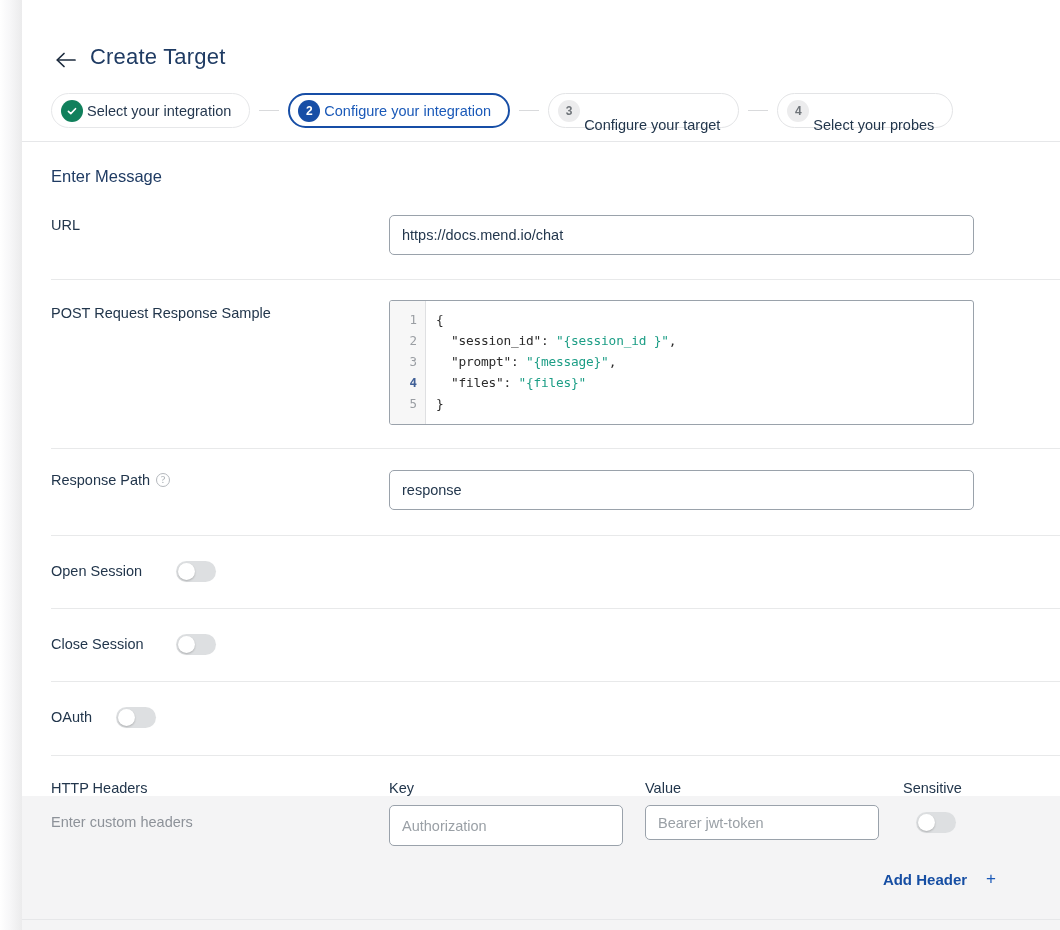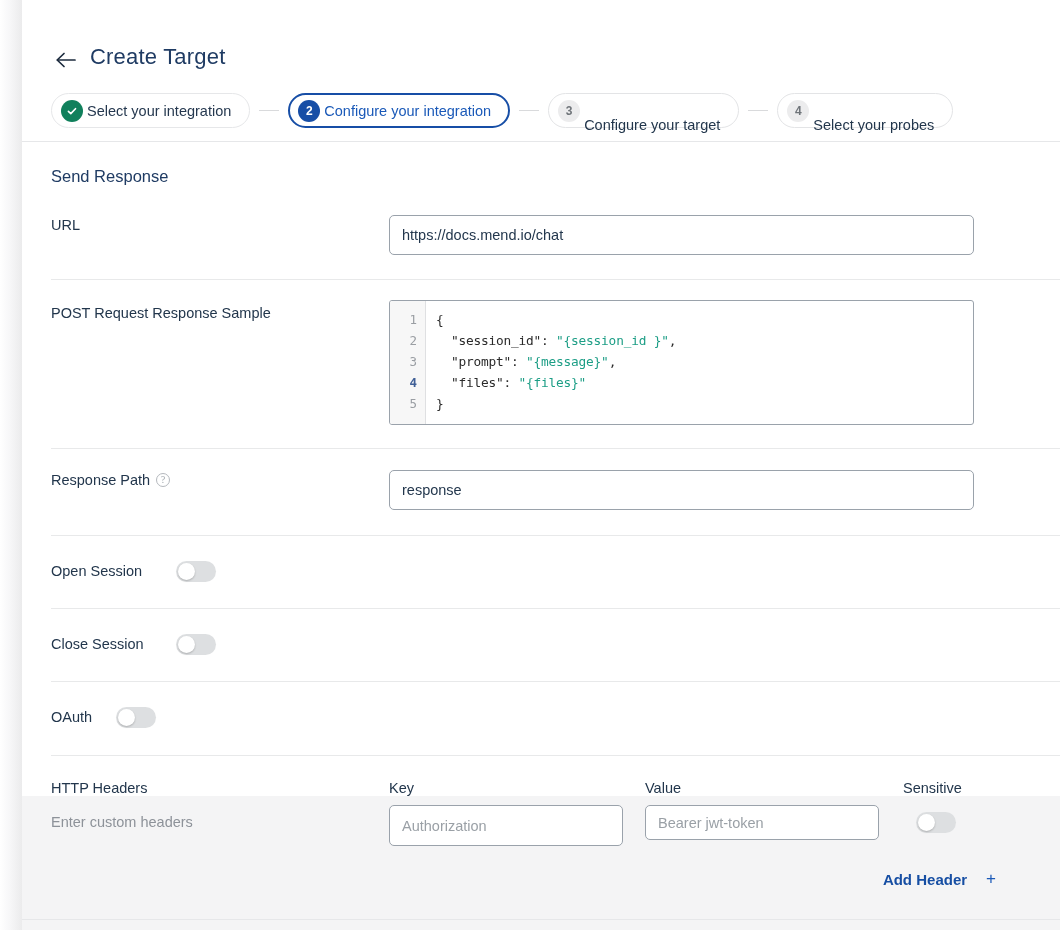--- a/index.html
+++ b/index.html
@@ -225,21 +225,21 @@
         <div class="step todo">
           <span class="badge">4</span>
           <span class="label">Select your probes</span>
         </div>
 
       </div>
     </div>
 
     <div class="rule-full" style="top:141px"></div>
 
-    <div class="section-title" style="top:167px">Send Response</div>
+    <div class="section-title" style="top:167px">Enter Message</div>
 
     <div class="field-label" style="top:217px">URL</div>
     <input class="text-input" style="left: 367px; top: 215px; width: 585px; height: 40px;" placeholder="" value="https://docs.mend.io/chat">
 
     <div class="rule-inset" style="top:279px"></div>
 
     <div class="field-label" style="top:305px">POST Request Response Sample</div>
 
     <div class="editor" style="left:367px">
       <div class="gutter">

